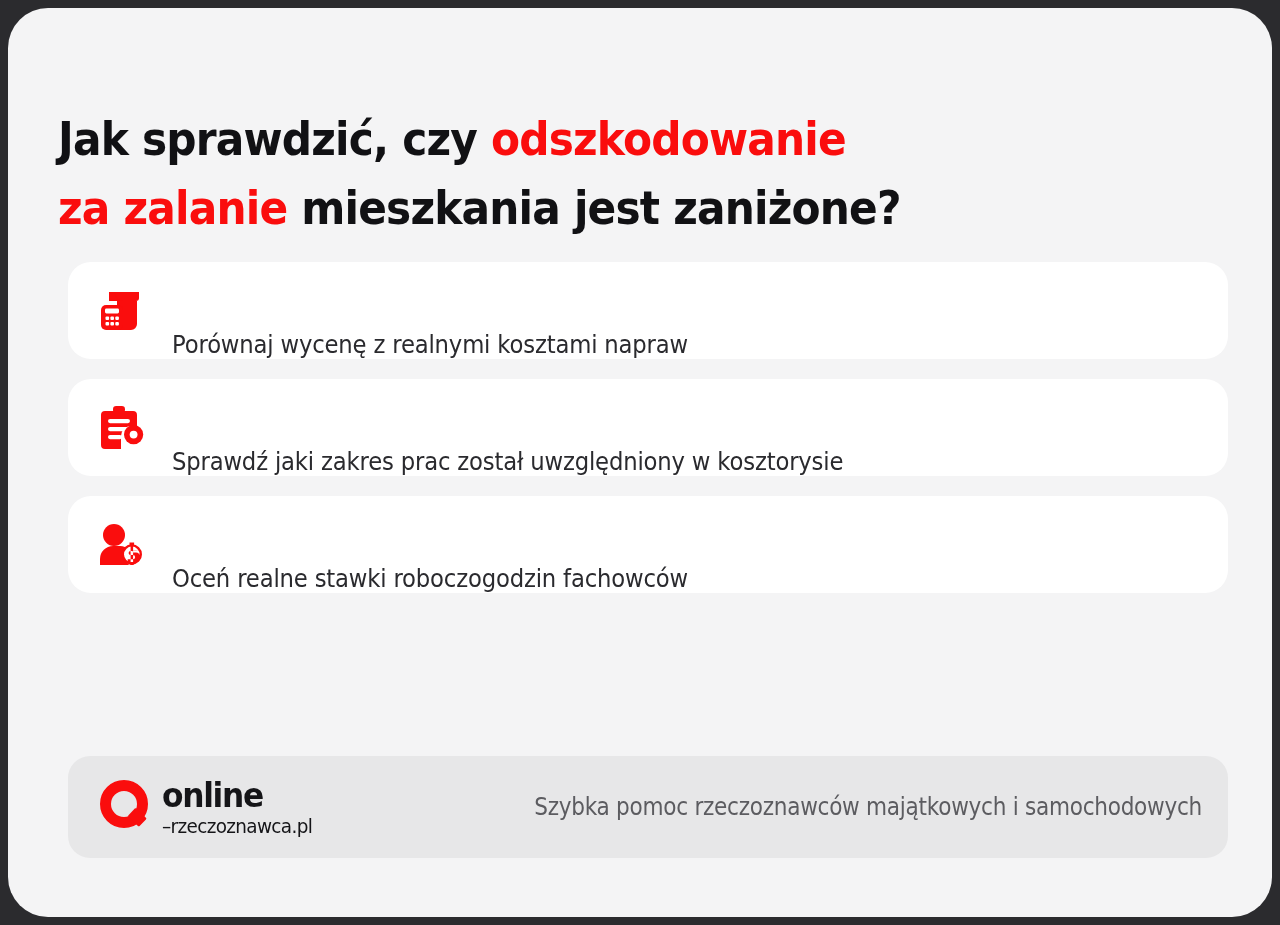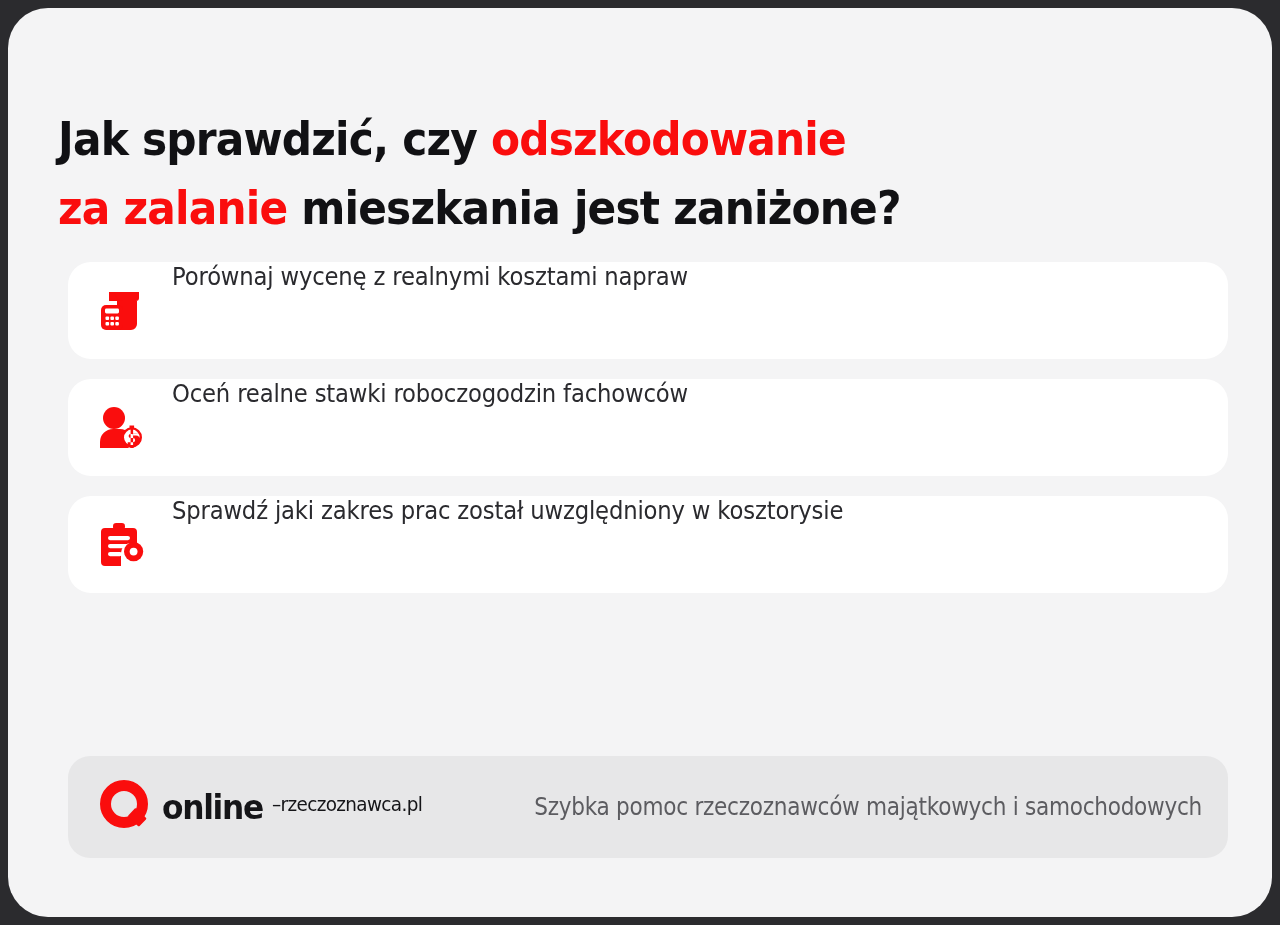--- a/index.html
+++ b/index.html
@@ -58,21 +58,21 @@
     top: 254px;
     width: 1160px;
   }
   .card {
     position: relative;
     height: 97px;
     background: #ffffff;
     border-radius: 23px;
     margin-bottom: 20px;
     display: flex;
-    align-items: flex-start;
+    align-items: flex-end;
     box-sizing: border-box;
   }
   .card-icon {
     width: 104px;
     min-width: 104px;
     height: 97px;
     display: flex;
     align-items: center;
     justify-content: center;
   }
@@ -101,21 +101,21 @@
     box-sizing: border-box;
   }
   .brand-lockup {
     display: flex;
     align-items: center;
     margin-left: 30px;
   }
   .brand-mark { width: 56px; height: 56px; margin-right: 8px; }
   .brand-text {
     display: flex;
-    flex-direction: row;
+    flex-direction: column;
     justify-content: center;
     line-height: 1;
   }
   .brand-name {
     font-family: "DejaVu Sans", sans-serif;
     font-weight: bold;
     font-size: 34px;
     letter-spacing: -1.4px;
     color: #151518;
     transform: scaleX(0.92);
@@ -174,53 +174,53 @@
             </g>
           </svg>
         </span>
         <span class="card-label">Porównaj wycenę z realnymi kosztami napraw</span>
       </div>
 
       <div class="card">
         <span class="card-icon">
           <svg width="50" height="50" viewBox="0 0 50 50" aria-hidden="true">
             <g fill="#fa0d0d">
+              <rect x="18" y="3" width="12" height="7" rx="3.2"></rect>
+              <path d="M10 8 h28 a4 4 0 0 1 4 4 v11 h-6 a10 10 0 0 0 -10 10 v13 h-16 a4 4 0 0 1 -4 -4 V12 a4 4 0 0 1 4 -4 z"></path>
+            </g>
+            <g fill="#ffffff">
+              <rect x="13" y="16" width="22" height="4.2" rx="2.1"></rect>
+              <rect x="13" y="24" width="22" height="4.2" rx="2.1"></rect>
+              <rect x="13" y="32" width="14" height="4.2" rx="2.1"></rect>
+            </g>
+            <g fill="#fa0d0d">
+              <path d="M38 25.5 l3.1 1.1 l3-1.4 l2.3 2.3 l-1.4 3 l1.1 3.1 l-3.1 1.1 l-1.4 3 l-3-1.4 l-3.1 1.1 l-1.1-3.1 l-3-1.4 l1.4-3 l-1.1-3.1 l3.1-1.1 z"></path>
+              <circle cx="38.6" cy="31.6" r="9.6"></circle>
+            </g>
+            <circle cx="38.6" cy="31.6" r="3.9" fill="#ffffff"></circle>
+          </svg>
+        </span>
+        <span class="card-label">Sprawdź jaki zakres prac został uwzględniony w kosztorysie</span>
+      </div>
+
+      <div class="card">
+        <span class="card-icon">
+          <svg width="50" height="50" viewBox="0 0 50 50" aria-hidden="true">
+            <g fill="#fa0d0d">
               <circle cx="19" cy="15" r="11"></circle>
               <path d="M5 45 v-6 a13 13 0 0 1 13 -13 h7 a13 13 0 0 1 9 3.8 a12 12 0 0 0 0 15.2 z"></path>
               <path d="M34.5 22.5 h4.6 v3.1 h-4.6 z"></path>
               <path d="M34.5 41.4 h4.6 v3.3 h-4.6 z"></path>
               <path d="M36.8 24.2 a10.2 10.2 0 1 1 0 20.4 a10.2 10.2 0 1 1 0 -20.4 z"></path>
             </g>
             <path d="M36.8 26.6 a7.8 7.8 0 1 0 0 15.6 a7.8 7.8 0 1 0 0 -15.6 z" fill="#ffffff"></path>
             <path d="M35.6 24.1 h2.5 v21 h-2.5 z M40.9 30.9 h-5.2 a2.1 2.1 0 0 0 0 4.2 h2.3 a2.1 2.1 0 0 1 0 4.2 h-5.3 v2.6 h8.2 a4.7 4.7 0 0 0 0 -9.4 h-2.3 a0.9 0.9 0 0 1 0 -1.8 h5 z" fill="#fa0d0d"></path>
           </svg>
         </span>
         <span class="card-label">Oceń realne stawki roboczogodzin fachowców</span>
-      </div>
-
-      <div class="card">
-        <span class="card-icon">
-          <svg width="50" height="50" viewBox="0 0 50 50" aria-hidden="true">
-            <g fill="#fa0d0d">
-              <rect x="18" y="3" width="12" height="7" rx="3.2"></rect>
-              <path d="M10 8 h28 a4 4 0 0 1 4 4 v11 h-6 a10 10 0 0 0 -10 10 v13 h-16 a4 4 0 0 1 -4 -4 V12 a4 4 0 0 1 4 -4 z"></path>
-            </g>
-            <g fill="#ffffff">
-              <rect x="13" y="16" width="22" height="4.2" rx="2.1"></rect>
-              <rect x="13" y="24" width="22" height="4.2" rx="2.1"></rect>
-              <rect x="13" y="32" width="14" height="4.2" rx="2.1"></rect>
-            </g>
-            <g fill="#fa0d0d">
-              <path d="M38 25.5 l3.1 1.1 l3-1.4 l2.3 2.3 l-1.4 3 l1.1 3.1 l-3.1 1.1 l-1.4 3 l-3-1.4 l-3.1 1.1 l-1.1-3.1 l-3-1.4 l1.4-3 l-1.1-3.1 l3.1-1.1 z"></path>
-              <circle cx="38.6" cy="31.6" r="9.6"></circle>
-            </g>
-            <circle cx="38.6" cy="31.6" r="3.9" fill="#ffffff"></circle>
-          </svg>
-        </span>
-        <span class="card-label">Sprawdź jaki zakres prac został uwzględniony w kosztorysie</span>
       </div>
 
 
     </div>
 
     <div class="footer-band">
       <div class="brand-lockup">
         <span class="brand-mark">
           <svg width="56" height="56" viewBox="0 0 56 56" aria-hidden="true">
             <circle cx="26" cy="25" r="18.5" fill="none" stroke="#fa0d0d" stroke-width="11"></circle>

